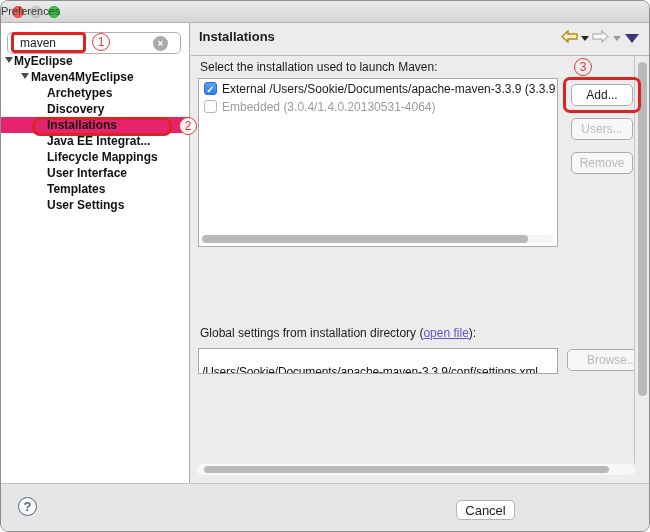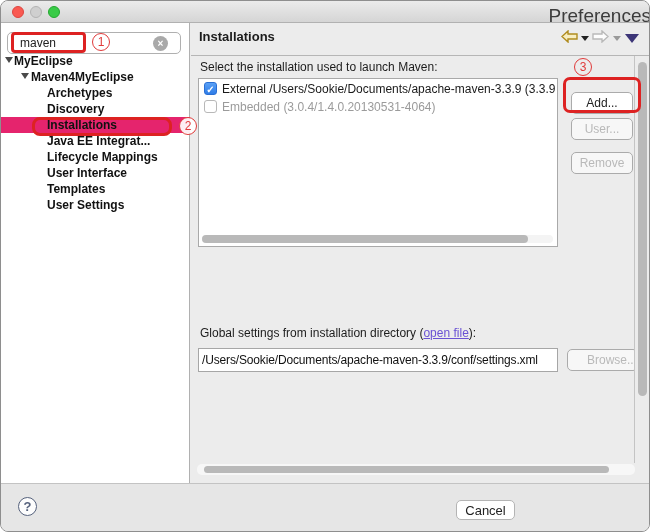--- a/index.html
+++ b/index.html
@@ -12,22 +12,22 @@
   
   .titlebar {
     position:absolute; left:0; top:0; width:650px; height:22px;
     background:linear-gradient(#ebebeb,#d5d5d5);
     border-bottom:1px solid #b1b1b1;
   }
   .traffic { position:absolute; top:5px; width:12px; height:12px; border-radius:50%; }
   .t-close { left:11px; background:#f95a52; border:1px solid #dd4640; }
   .t-min   { left:29px; background:#cfcfcf; border:1px solid #b3b3b3; }
   .t-zoom  { left:47px; background:#39cb47; border:1px solid #24a730; }
-  .title { position:absolute; left:8px; right:0; top:4px; text-align:right;
-    font-size:19px; color:#3c3c3c; }
+  .title { position:absolute; left:0; right:0; top:4px; text-align:left;
+    font-size:11px; color:#3c3c3c; }
   
   .left-panel {
     position:absolute; left:0; top:22px; width:189px; height:460px;
     background:#ffffff; border-right:1px solid #b0b0b0;
   }
   .searchbox {
     position:absolute; left:6px; top:9px; width:174px; height:22px;
     border:1px solid #b0b0b0; border-radius:5px; background:#fff;
     font-size:12px; color:#222; padding:0 20px 0 12px;
     font-family:"Liberation Sans", sans-serif; outline:none;
@@ -73,21 +73,21 @@
     font-size:12px; color:#222; text-align:center; line-height:20px;
     font-family:"Liberation Sans", sans-serif;
   }
   .side-btn.disabled { color:#b9b9b9; background:#f7f7f7; }
   .note { position:absolute; left:9px; top:226px; width:366px; font-size:12px; line-height:17px; color:#2a2a2a; }
   .link { color:#6a52d4; text-decoration:underline; cursor:pointer; }
   .global-label { position:absolute; left:9px; top:303px; font-size:12px; color:#1c1c1c; white-space:nowrap; }
   .path-field {
     position:absolute; left:7px; top:325px; width:360px; height:24px;
     background:#fff; border:1px solid #a6a6a6; font-size:12px; color:#111;
-    padding:0 3px; letter-spacing:-0.15px; white-space:nowrap; overflow:hidden;
+    padding:12px 3px; letter-spacing:-0.15px; white-space:nowrap; overflow:hidden;
     line-height:22px; font-family:"Liberation Sans", sans-serif;
   }
   .browse-btn { left:376px; top:326px; width:71px;text-align:right; }
   .v-scroll { position:absolute; left:443px; top:33px; width:16px; height:407px; border-left:1px solid #c4c4c4; background:#ececec; }
   .v-scroll .thumb { position:absolute; left:3px; top:6px; width:9px; height:334px; background:#b9b9b9; border-radius:4.5px; }
   .bottom-hscroll { position:absolute; left:6px; top:441px; width:438px; height:11px; background:#f7f7f7; border-radius:5px; }
   .bottom-hscroll .thumb { position:absolute; left:7px; top:2px; width:405px; height:7px; background:#b9b9b9; border-radius:3.5px; }
   
   .anno-box { position:absolute; border:3px solid #dd2222; border-radius:6px; pointer-events:none; }
   .anno-num {
@@ -184,22 +184,22 @@
       </div>
       <div class="list-row">
         <span class="cbox off"></span>
         <span class="list-txt dim">Embedded (3.0.4/1.4.0.20130531-4064)</span>
       </div>
       <div class="h-scroll">
         <div class="thumb"></div>
       </div>
     </div>
 
-    <div class="side-btn" style="top:69px">Add...</div>
-    <div class="side-btn disabled" style="top:95px">User...</div>
+    <div class="side-btn" style="top:61px">Add...</div>
+    <div class="side-btn disabled" style="top:95px">Users...</div>
     <div class="side-btn disabled" style="top:129px">Remove</div>
 
 
     <div class="global-label"><span>Global settings from installation directory (</span><span class="link">open file</span><span>):</span></div>
 
     <div class="path-field">/Users/Sookie/Documents/apache-maven-3.3.9/conf/settings.xml</div>
     <div class="side-btn disabled browse-btn">Browse...</div>
 
     <div class="v-scroll">
       <div class="thumb"></div>

